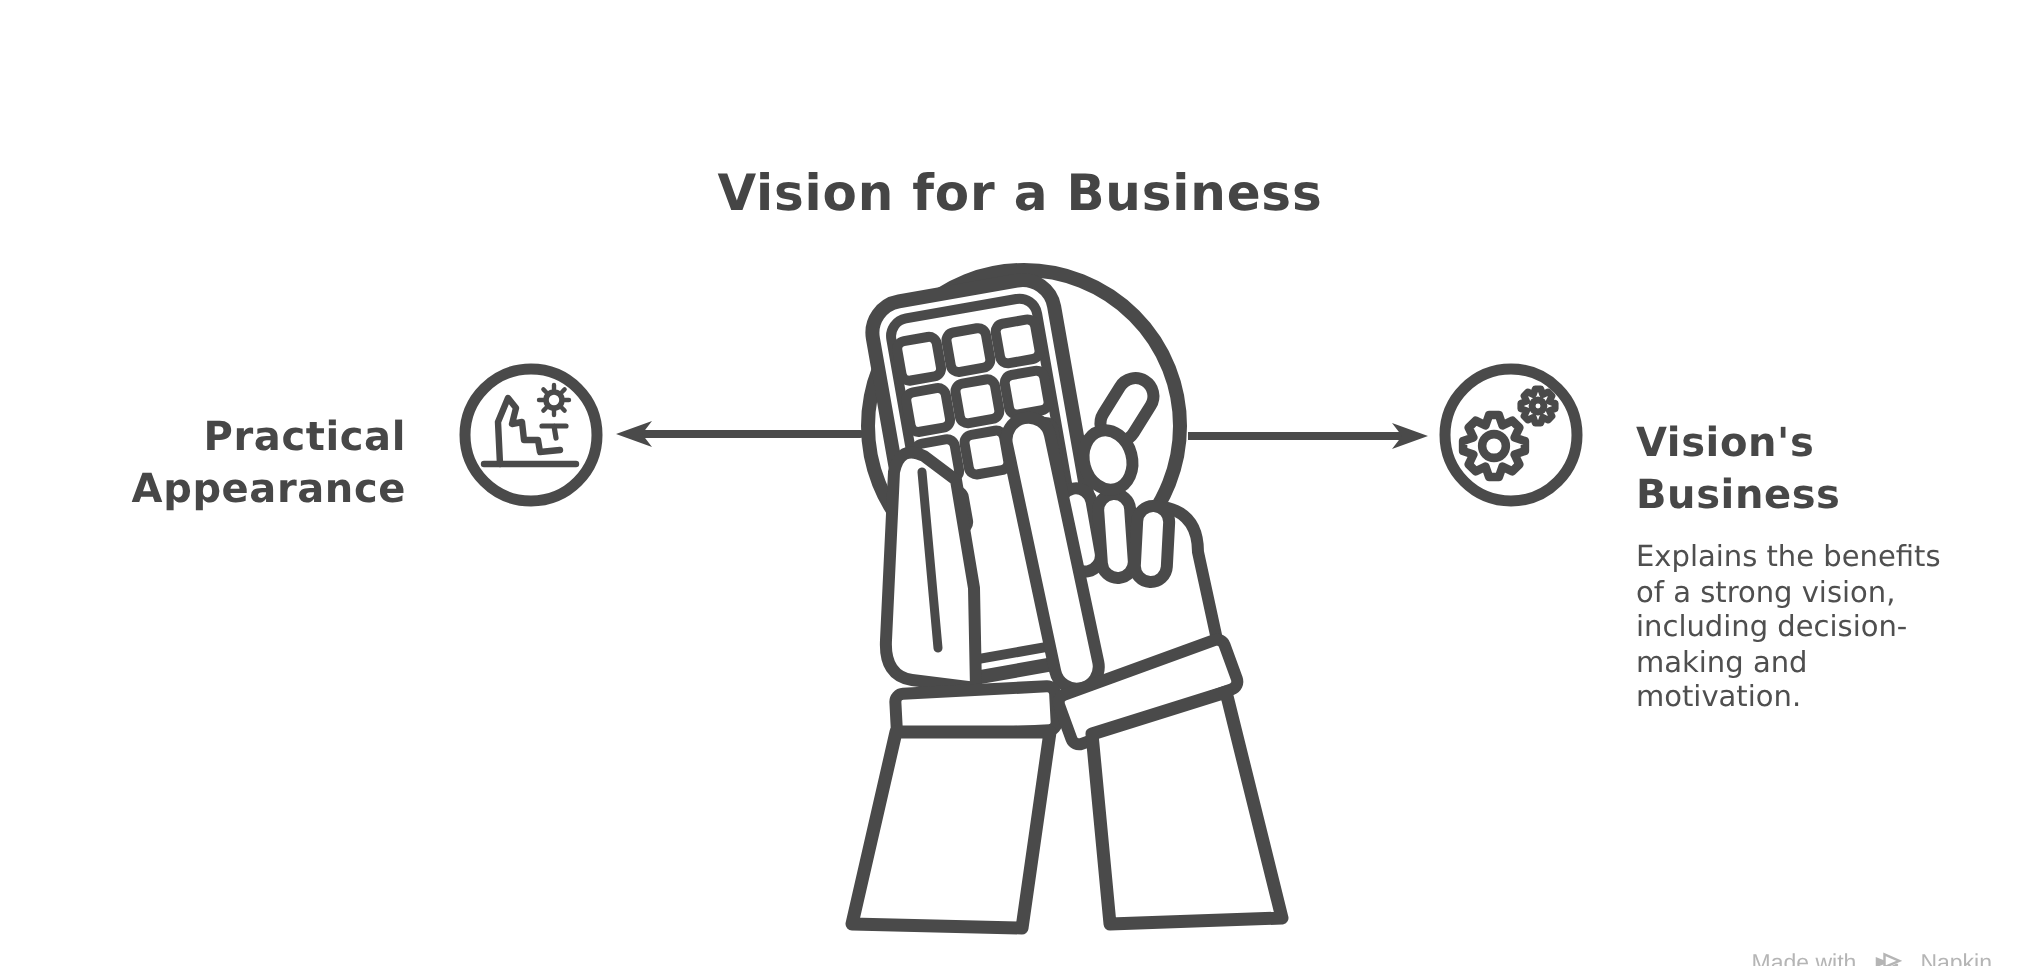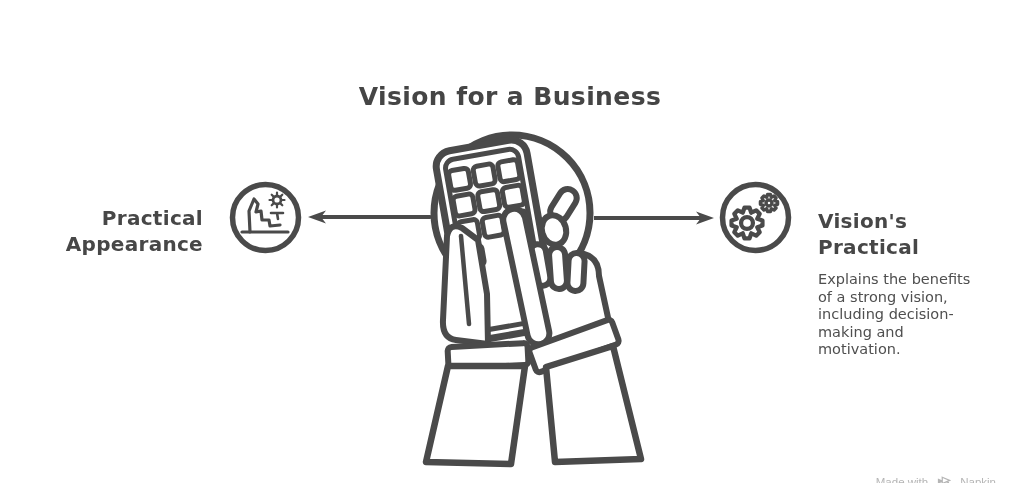--- a/index.html
+++ b/index.html
@@ -141,21 +141,21 @@
     </g>
     <g transform="translate(52,24) scale(0.62)">
       <path d="M9.2 -3.8 L13.8 -2.2 L13.8 2.2 L9.2 3.8 L11.3 8.2 L8.2 11.3 L3.8 9.2 L2.2 13.8 L-2.2 13.8 L-3.8 9.2 L-8.2 11.3 L-11.3 8.2 L-9.2 3.8 L-13.8 2.2 L-13.8 -2.2 L-9.2 -3.8 L-11.3 -8.2 L-8.2 -11.3 L-3.8 -9.2 L-2.2 -13.8 L2.2 -13.8 L3.8 -9.2 L8.2 -11.3 L11.3 -8.2 Z" class="ink-fill" stroke-width="5.6"></path>
       <circle cx="0" cy="0" r="4.8" class="ink-stroke" stroke-width="5.6"></circle>
     </g>
   </svg>
 </div>
 
 <div class="abs node-text right-text">
   <h2>Vision's
-Practical</h2>
+Business</h2>
   <p>Explains the benefits
 of a strong vision,
 including decision-
 making and
 motivation.</p>
 </div>
 
 <a class="abs watermark" href="#">
   <span>Made with</span>
   <svg width="14" height="14" viewBox="0 0 16 16">

